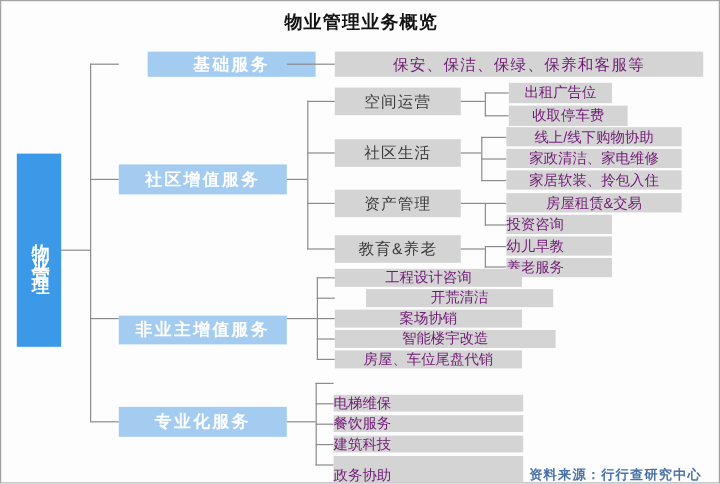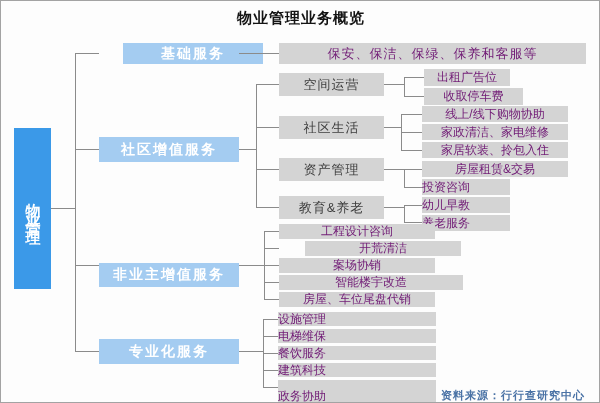--- a/index.html
+++ b/index.html
@@ -117,21 +117,20 @@
   <div class="box leaf" style="left:278px;top:274px;width:184px;height:15px;">智能楼宇改造</div>
   <div class="box leaf" style="left:278px;top:291px;width:156px;height:15px;">房屋、车位尾盘代销</div>
 
   <div class="hline" style="left:238px;top:350px;width:24px;"></div>
   <div class="vline" style="left:262px;top:318px;height:69px;"></div>
   <div class="hline" style="left:262px;top:318px;width:15px;"></div>
   <div class="hline" style="left:262px;top:335px;width:15px;"></div>
   <div class="hline" style="left:262px;top:352px;width:15px;"></div>
   <div class="hline" style="left:262px;top:369px;width:15px;"></div>
   <div class="hline" style="left:262px;top:386px;width:15px;"></div>
-  <div class="box leaf left" style="left:277px;top:311px;width:158px;height:14px;">设施管理</div>
   <div class="box leaf left" style="left:277px;top:328px;width:158px;height:14px;">电梯维保</div>
   <div class="box leaf left" style="left:277px;top:345px;width:158px;height:14px;">餐饮服务</div>
   <div class="box leaf left" style="left:277px;top:362px;width:158px;height:14px;">建筑科技</div>
   <div class="box leaf left" style="left:277px;top:379px;width:158px;height:32px;text-align:center;">政务协助</div>
 
   <div class="source">资料来源：行行查研究中心</div>
 
 </div>
 
 </body></html>

